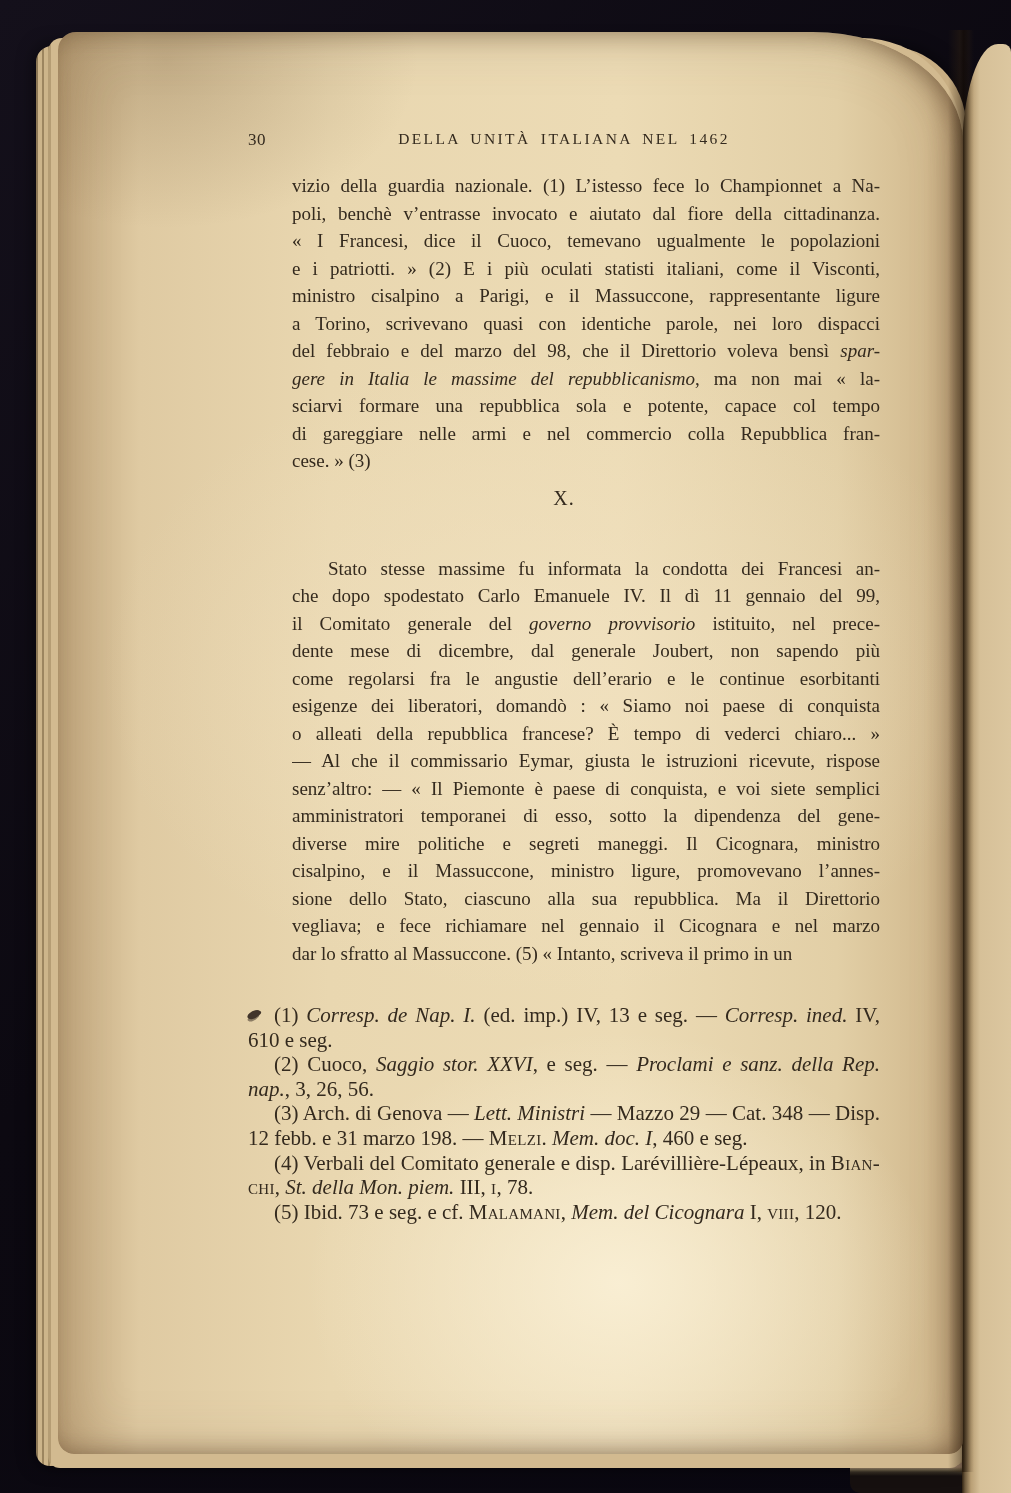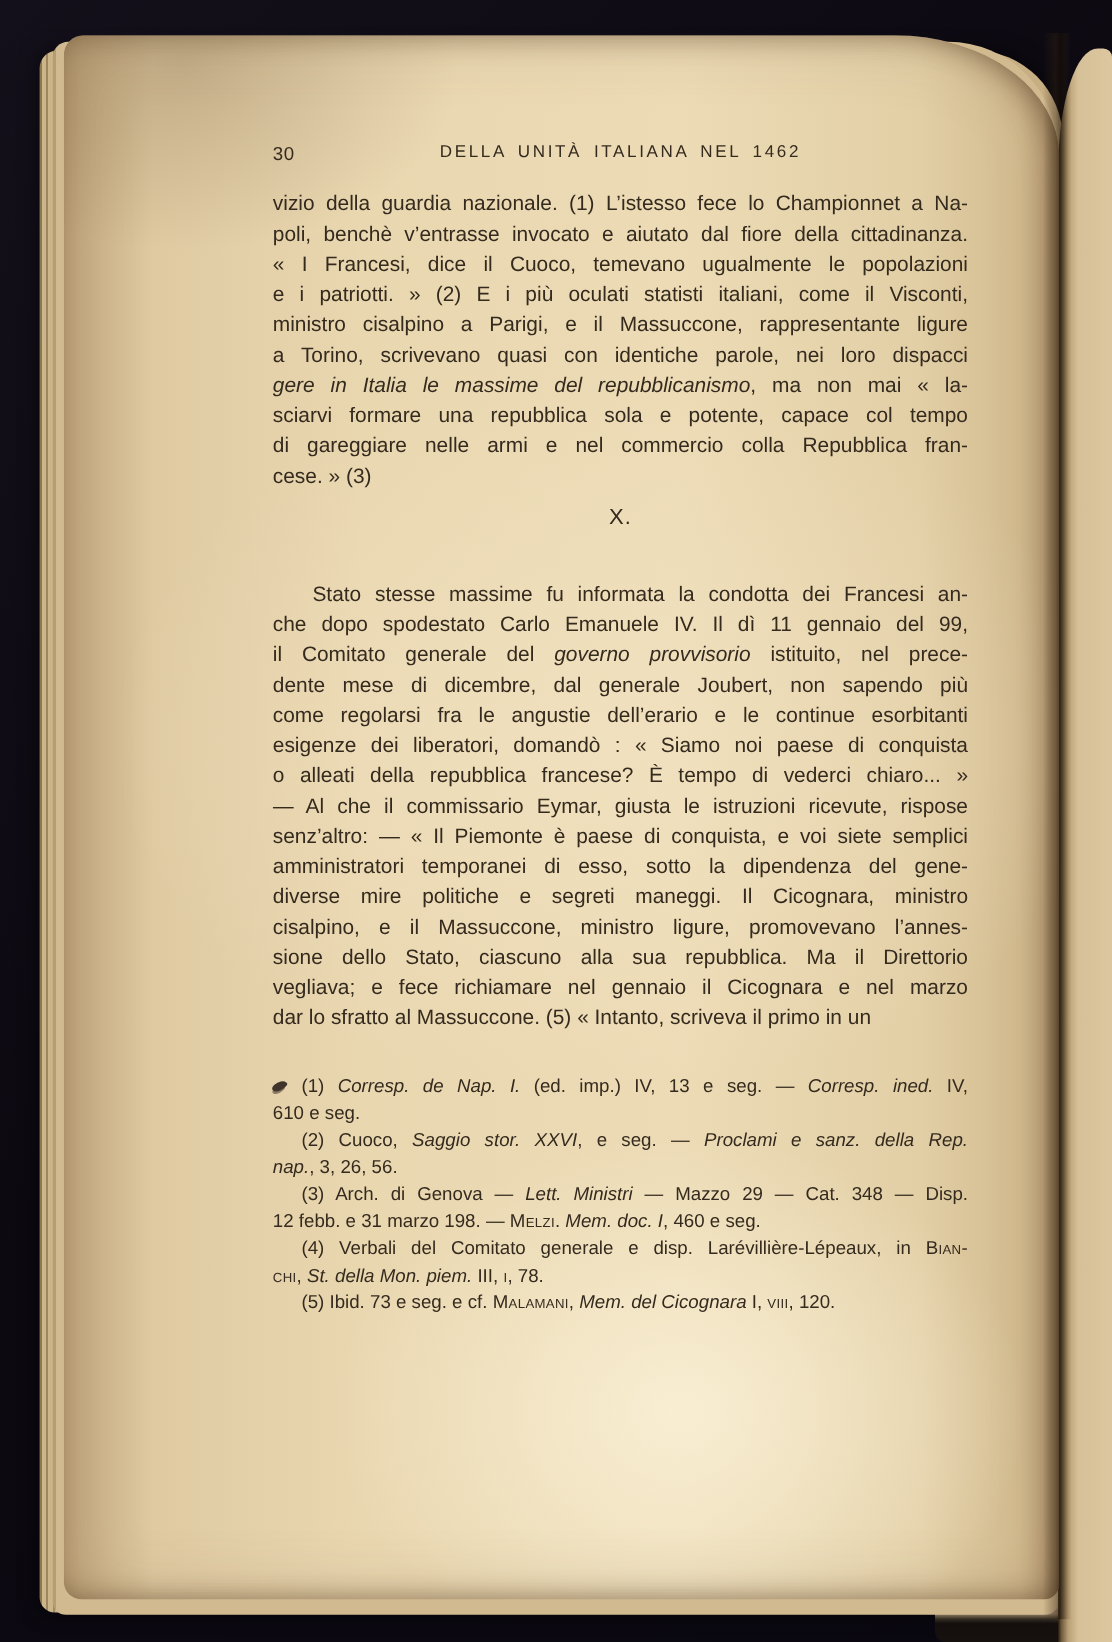--- a/index.html
+++ b/index.html
@@ -1,21 +1,21 @@
 <!DOCTYPE html>
 <html><head>
 <meta charset="utf-8">
 <style>
   html,body{margin:0;padding:0;background:#0b080e;}
   #canvas{
     position:relative;
     width:1011px;height:1493px;
     overflow:hidden;
     background:linear-gradient(135deg,#14101b 0%,#0c0911 45%,#090710 100%);
-    font-family:Liberation Sans, sans-serif;
+    font-family:Liberation Serif, serif;
   }
   
   .bottom-slips{
     position:absolute;left:850px;top:1448px;width:156px;height:45px;
     background:linear-gradient(180deg,
       #cdb58c 0px,#c7ad82 10px,
       #b69b72 12px,#d9b49a 15px,#caa98c 19px,
       #8d7c5f 21px,#3a3226 24px,
       #16100f 28px,#16100f 45px);
     border-bottom-left-radius:10px;
@@ -61,30 +61,30 @@
     pointer-events:none;
   }
   
   .text-col{
     position:absolute;left:190px;top:96px;width:632px;
     color:#342a1e;
   }
   .running-header{position:relative;height:24px;margin-bottom:20px;}
   .pgnum{position:absolute;left:0;top:2px;font-size:17px;letter-spacing:.5px;}
   .rtitle{display:block;text-align:center;font-size:15.5px;letter-spacing:2.4px;word-spacing:4px;padding-top:2px;}
-  .para{font-size:19px;}
+  .para{font-size:19px;margin-left:44px;}
   .tline{line-height:27.5px;height:27.5px;text-align:justify;text-align-last:justify;overflow:hidden;}
   .tline.last{text-align-last:left;}
   .tline.ind{text-indent:36px;}
   .section-heading{
     text-align:center;font-size:20px;letter-spacing:1px;
     height:26px;margin:12px 0 42px 0;
   }
   .footnotes{position:relative;margin-top:36px;}
-  .fline{font-size:17px;line-height:24.6px;height:24.6px;text-align:justify;text-align-last:justify;overflow:hidden;}
+  .fline{font-size:21px;line-height:24.6px;height:24.6px;text-align:justify;text-align-last:justify;overflow:hidden;}
   .fline.last{text-align-last:left;}
   .fline.ind{text-indent:26px;}
   .i{font-style:italic;}
   .sc{font-variant:small-caps;letter-spacing:.3px;margin-top:32px;}
   .ink-mark{
     position:absolute;left:2px;top:5px;width:8px;height:13px;
     background:#41342a;border-radius:70% 30% 60% 40%;
     transform:rotate(38deg) skewX(-12deg);
     box-shadow:2px 3px 0 -1px rgba(65,52,42,.55);
   }
@@ -106,20 +106,21 @@
         <span class="rtitle">DELLA UNITÀ ITALIANA NEL 1462</span>
       </div>
 
       <div id="para1" class="para">
           <div class="tline"><span>vizio della guardia nazionale. (1) L’istesso fece lo Championnet a Na-</span></div>
           <div class="tline"><span>poli, benchè v’entrasse invocato e aiutato dal fiore della cittadinanza.</span></div>
           <div class="tline"><span>« I Francesi, dice il Cuoco, temevano ugualmente le popolazioni</span></div>
           <div class="tline"><span>e i patriotti. » (2) E i più oculati statisti italiani, come il Visconti,</span></div>
           <div class="tline"><span>ministro cisalpino a Parigi, e il Massuccone, rappresentante ligure</span></div>
           <div class="tline"><span>a Torino, scrivevano quasi con identiche parole, nei loro dispacci</span></div>
+          <div class="tline"><span>del febbraio e del marzo del 98, che il Direttorio voleva bensì </span><span class="i">spar-</span></div>
           <div class="tline"><span class="i">gere in Italia le massime del repubblicanismo</span><span>, ma non mai « la-</span></div>
           <div class="tline"><span>sciarvi formare una repubblica sola e potente, capace col tempo</span></div>
           <div class="tline"><span>di gareggiare nelle armi e nel commercio colla Repubblica fran-</span></div>
           <div class="tline last"><span>cese. » (3)</span></div>
         </div>
 
       <div class="section-heading">X.</div>
 
       <div id="para23" class="para">
           <div class="tline ind"><span>Stato stesse massime fu informata la condotta dei Francesi an-</span></div>

